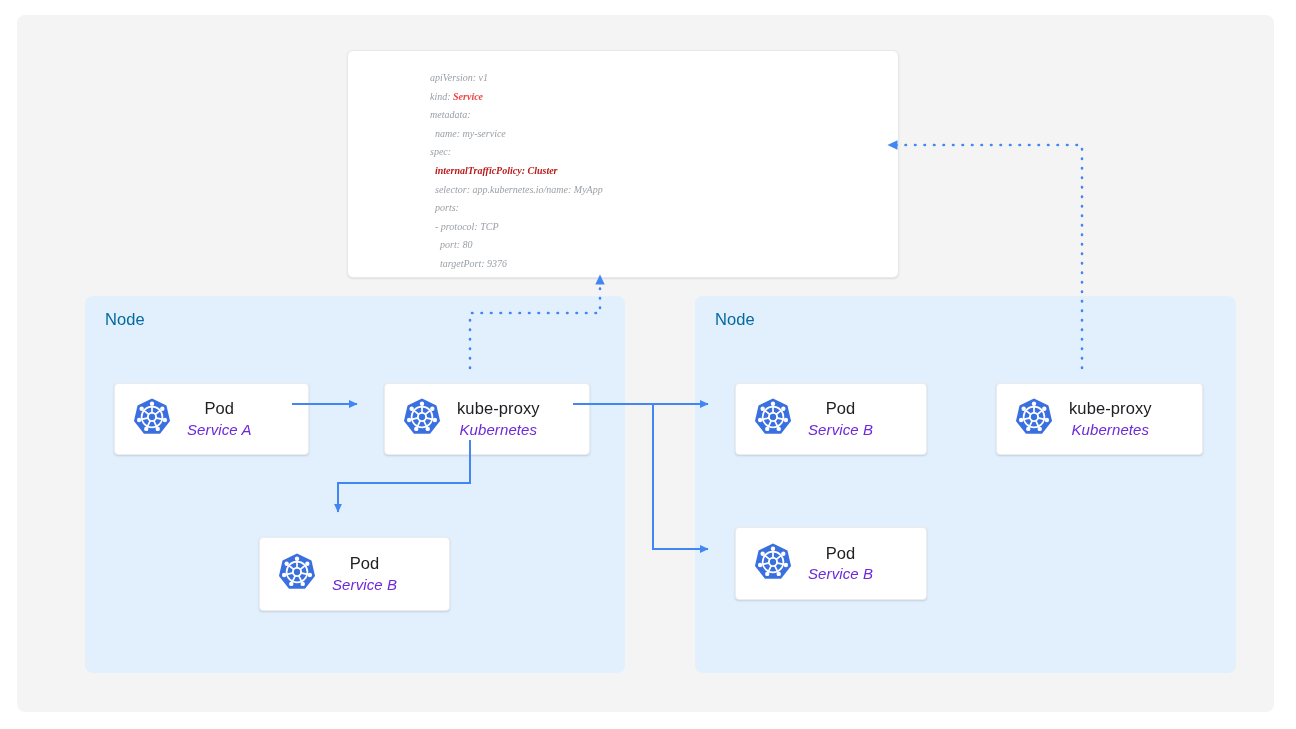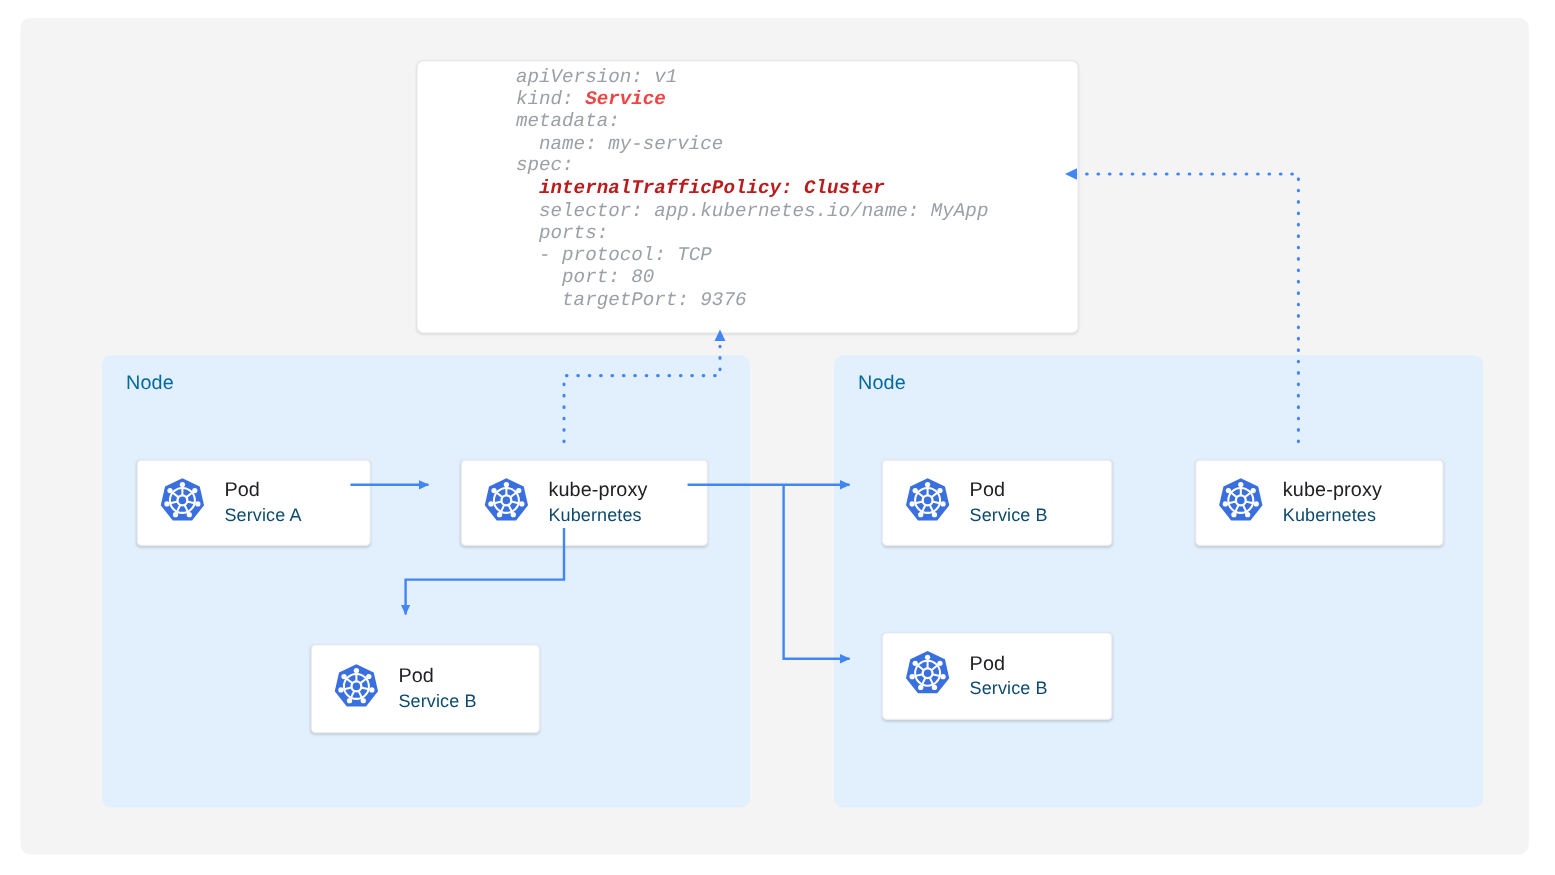--- a/index.html
+++ b/index.html
@@ -36,23 +36,23 @@
     background: #ffffff;
     border: 1px solid #e8e8ea;
     border-radius: 6px;
     box-shadow: 0 1px 2px rgba(60,64,67,0.12);
     box-sizing: border-box;
     overflow: hidden;
   }
   #code-body {
     position: absolute;
     left: 82px;
-    top: 4px;
-    font-family: Liberation Mono, monospace;
-    font-size: 16px;
+    top: 18px;
+    font-family: Liberation Serif, serif;
+    font-size: 10px;
     line-height: 18.6px;
     color: #9aa0a6;
     font-style: italic;
     white-space: pre;
   }
   .yaml-line { display: block; }
   .yaml-line.bold { color: #b91c1c; font-weight: bold; }
   .yaml-line .bold-seg { color: #ef4444; font-weight: bold; }
 
   
@@ -75,42 +75,44 @@
   
   .box {
     position: absolute;
     background: #ffffff;
     border: 1px solid #ececee;
     border-radius: 4px;
     box-shadow: 0 1px 2px rgba(60,64,67,0.18);
     box-sizing: border-box;
     display: flex;
     align-items: center;
+    text-align: center;
   }
   .box .k8s-logo {
     flex: 0 0 auto;
     margin-left: 16px;
     margin-right: 14px;
   }
   .box .box-text {
     display: flex;
     flex-direction: column;
     justify-content: center;
     line-height: 1.18;
   }
   .box .box-title {
     font-size: 16.5px;
     color: #202124;
     letter-spacing: .1px;
   }
   .box .box-sub {
     font-size: 15px;
-    color: #0c4a6e;
+    color: #6d28d9;
     letter-spacing: .1px;
     margin-top: 2px;
+    font-style: italic;
   }
 
   #box-pod-a        { left: 97px;  top: 368px; width: 195px; height: 72px; }
   #box-kube-proxy-l { left: 367px; top: 368px; width: 206px; height: 72px; }
   #box-pod-b-left   { left: 242px; top: 522px; width: 191px; height: 74px; }
   #box-pod-b-r1     { left: 718px; top: 368px; width: 192px; height: 72px; }
   #box-kube-proxy-r { left: 979px; top: 368px; width: 207px; height: 72px; }
   #box-pod-b-r2     { left: 718px; top: 512px; width: 192px; height: 73px; }
 
   

